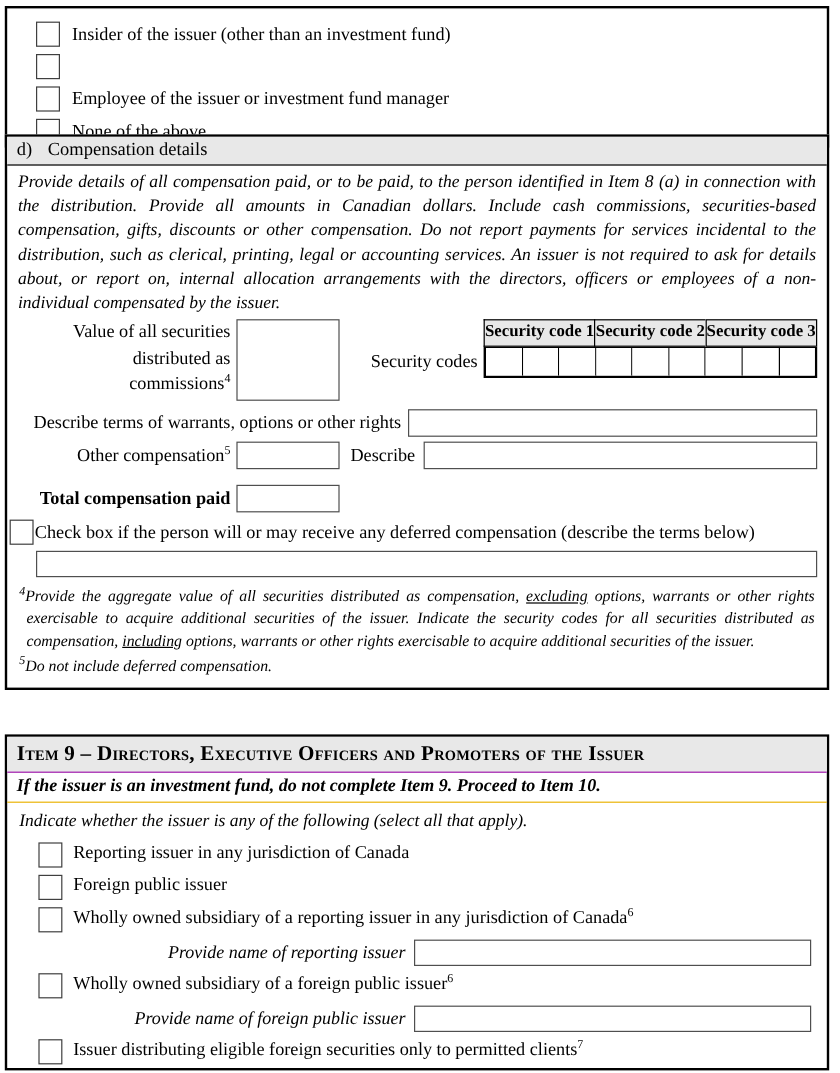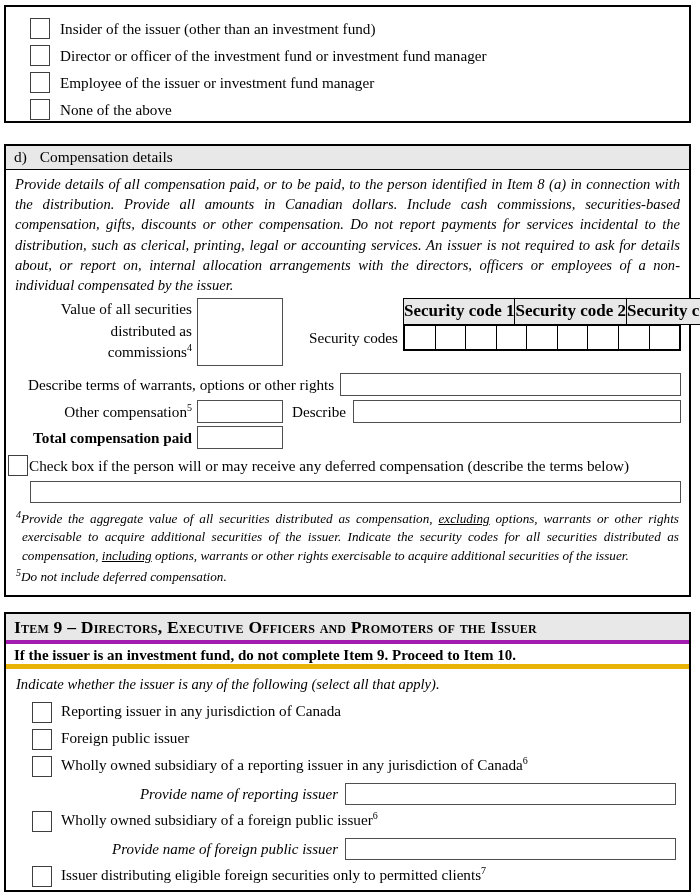--- a/index.html
+++ b/index.html
@@ -10,81 +10,80 @@
   }
   .box { position:absolute; left:4px; width:687px; border:2px solid #000; background:#fff; }
 
   
   #insider-box { top:5px; height:118px; padding:8px 0 0 24px; }
   .cb-row { display:flex; align-items:center; height:27px; gap:10px;text-align:right; }
   .checkbox { width:20px; height:21px; border:1px solid #3f3f3f; background:#fff; flex:none; cursor:pointer; }
   .cb-label { font-size:15.2px; white-space:nowrap; }
 
   
-  #comp-box { top:144px; }
+  #comp-box { top:112px; }
   .sec-header { background:#e8e8e8; border-bottom:1px solid #000; padding:2px 8px 3px; font-size:15.4px; height:24px; }
   .hdr-letter { margin-right:13px; }
   .intro { font-style:italic; text-align:justify; padding:4px 9px 0; font-size:14.6px; line-height:20.2px; }
   .fields { padding:0 8px; font-size:15.2px; }
   .row { display:flex; align-items:center; }
   .r-lbl { width:178px; text-align:right; flex:none; }
   .bold { font-weight:bold; }
   .inp { border:1px solid #4f4f4f; background:#fff; height:23px; font:inherit; padding:0 4px; outline:none; border-radius:0; }
   .inp-sm { width:86px; margin-left:5px; flex:none; }
   .rowA { margin-top:2px; }
   .rowB { margin-top:3px; align-items:flex-start; }
   .lblstack { width:178px; text-align:right; line-height:21.3px; padding-bottom:5px; flex:none; }
   .inp-tall { height:68px; }
   .sc-wrap { margin-left:auto; display:flex; align-items:flex-end; }
   .sc-label { margin:0 5px 4px 0; white-space:nowrap; }
   .sc-table { width:278px; flex:none; }
   .sc-head { display:flex; }
-  .sc-h { flex:1; background:#e8e8e8; border:1px solid #000; border-right:none; font-weight:bold; font-size:17px; text-align:center; padding:2px 0 3px; white-space:nowrap; }
+  .sc-h { flex:1; background:#e8e8e8; border:1px solid #000; border-right:none; font-weight:bold; font-size:14px; text-align:center; padding:2px 0 3px; white-space:nowrap; }
   .sc-h:last-child { border-right:1px solid #000; }
   .sc-cells { display:flex; border:2px solid #000; border-top-width:1px; height:26px; }
   .sc-cell { flex:1; border-right:1px solid #000; background:#fff; cursor:text; }
   .sc-cell:last-child { border-right:none; }
   .rowC { margin-top:6px; }
   .wlbl { margin-left:14px; flex:none; white-space:nowrap; }
   .inp-long { flex:1; margin-left:6px; }
   .rowD { margin-top:4px; }
   .desc-lbl { margin-left:9px; flex:none; }
   .rowD .inp-long { margin-left:7px; }
-  .rowE { margin-top:3px; }
+  .rowE { margin-top:13px; }
   .rowF { margin-top:6px; margin-left:-6px; gap:1px; }
   .rowF .cb-label { white-space:normal; }
   .rowG { margin-top:5px; }
   .inp-full { margin-left:16px; flex:1; height:22px; }
   .footnotes { padding:7px 10px 6px; font-style:italic; font-size:13.2px; line-height:18.2px; text-align:justify; }
   .fn { margin:0 0 3px; padding-left:6px; text-indent:-6px; }
   sup { font-size:10px; line-height:0; }
 
   
   #item9-box { top:612px; height:280px; }
-  .item9-hdr { background:#e8e8e8; border-bottom:4px solid #a21caf; font-weight:bold; font-variant:small-caps; font-size:17.6px; padding:3px 8px 4px; height:30px; letter-spacing:0.2px; }
-  .item9-note { font-weight:bold; font-size:15px; border-bottom:5px solid #eab308; padding:3px 8px 4px; height:25px; }
+  .item9-hdr { background:#e8e8e8; border-bottom:1px solid #a21caf; font-weight:bold; font-variant:small-caps; font-size:17.6px; padding:3px 8px 4px; height:30px; letter-spacing:0.2px; }
+  .item9-note { font-weight:bold; font-style:italic; font-size:15px; border-bottom:1px solid #eab308; padding:3px 8px 4px; height:25px; }
   .item9-body { padding:6px 10px 0; }
   .instruction { font-style:italic; font-size:14.6px; margin:1px 0 9px; }
   .i9row { display:flex; align-items:flex-start; margin-bottom:5px; padding-left:16px; gap:9px; height:22px; font-size:15.2px; }
   .i9row:last-child { margin-bottom:0; }
   .i9sub { display:flex; align-items:center; margin-bottom:6px; height:22px; }
   .sub-lbl { width:329px; text-align:right; font-style:italic; font-size:15px; padding-right:7px; flex:none; white-space:nowrap; }
   .i9sub .inp { flex:1; margin-right:3px; height:22px; }
 </style>
 </head>
 <body>
 
 <section class="box" id="insider-box">
   <div class="cb-row">
     <span class="checkbox"></span>
     <span class="cb-label">Insider of the issuer (other than an investment fund)</span>
   </div>
   <div class="cb-row">
     <span class="checkbox"></span>
-    <span class="cb-label">Director or officer of the investment fund or investment fund manager</span>
   </div>
   <div class="cb-row">
     <span class="checkbox"></span>
     <span class="cb-label">Employee of the issuer or investment fund manager</span>
   </div>
   <div class="cb-row">
     <span class="checkbox"></span>
     <span class="cb-label">None of the above</span>
   </div>
 </section>

